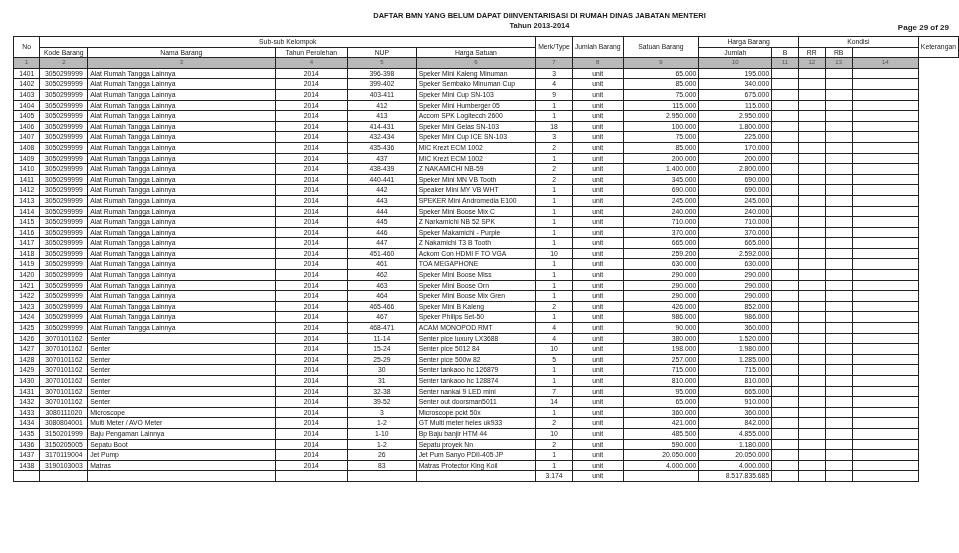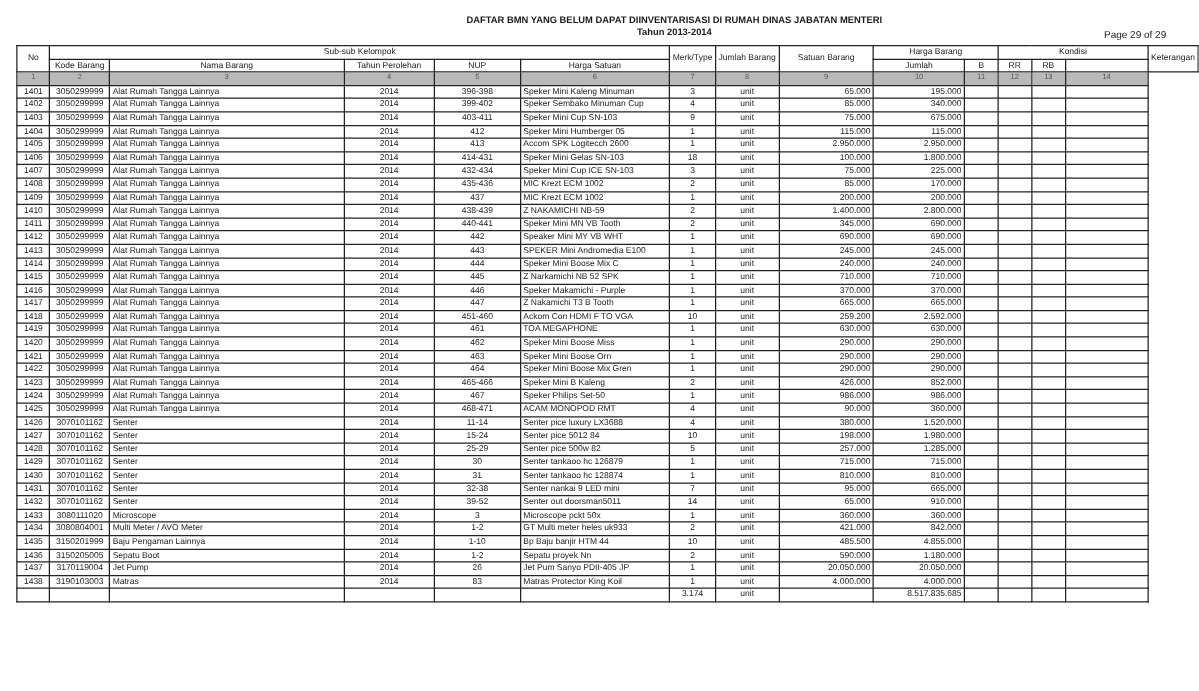--- a/index.html
+++ b/index.html
@@ -1,21 +1,21 @@
 <!DOCTYPE html>
 <html><head>
   <meta charset="utf-8">
   <style>
     html, body { margin: 0; padding: 0; background: #ffffff; }
     body { width: 959px; height: 553px; position: relative; overflow: hidden;
            font-family: "Liberation Sans", sans-serif; color: #1a1a1a; }
     .title { position: absolute; left: 0; width: 959px; text-align: center; font-weight: bold; font-size: 7.5px; }
     .title1 { top: 11px; left: 60px; }
     .title2 { top: 21px; left: 60px; }
-    .pageno { position: absolute; right: 26px; top: 23px; font-size: 8px; color: #222; }
+    .pageno { position: absolute; right: 10px; top: 23px; font-size: 8px; color: #222; font-weight: bold; }
     table.grid { position: absolute; left: 13px; top: 36px; border-collapse: collapse; table-layout: fixed; font-size: 6.8px; }
     table.grid td, table.grid th { border: 1px solid #222; padding: 0 2px; height: 9.6px; line-height: 9.6px; white-space: nowrap; overflow: hidden; }
     table.grid th { font-weight: normal; font-size: 6.8px; }
     .hdr1 th { height: 10px; }
     .hdr2 th { height: 28px; line-height: 9px; white-space: normal; }
     .idx td { background: #b9b9b9; height: 8px; line-height: 8px; text-align: center; color: #555; font-size: 6px; }
     .c { text-align: center; }
     .r { text-align: right; }
     .l { text-align: left; }
   </style>

